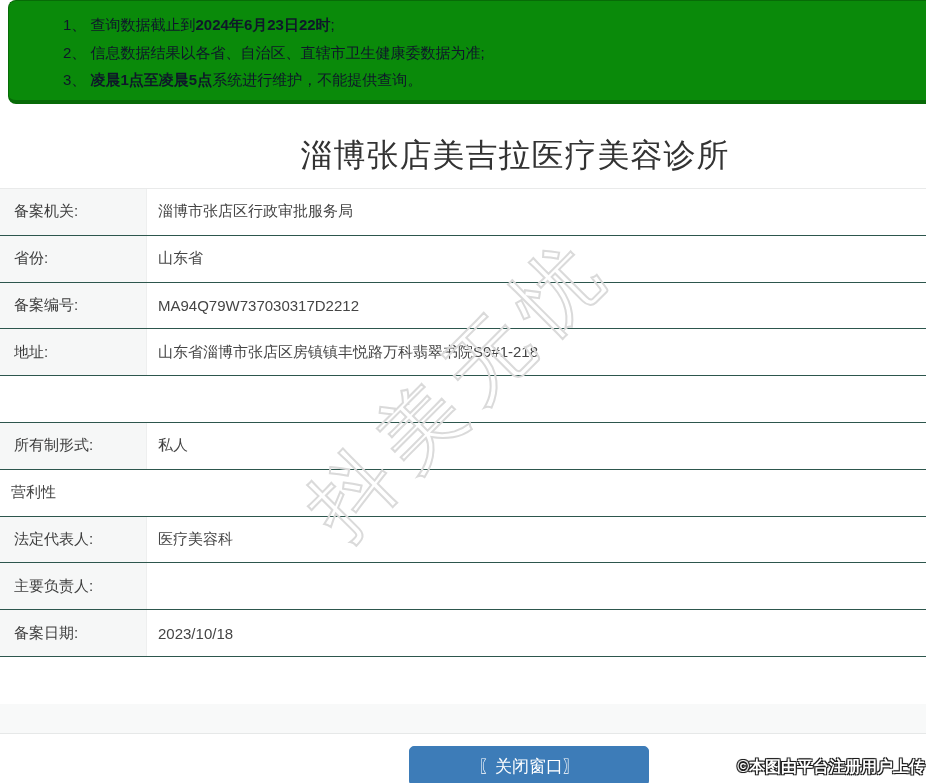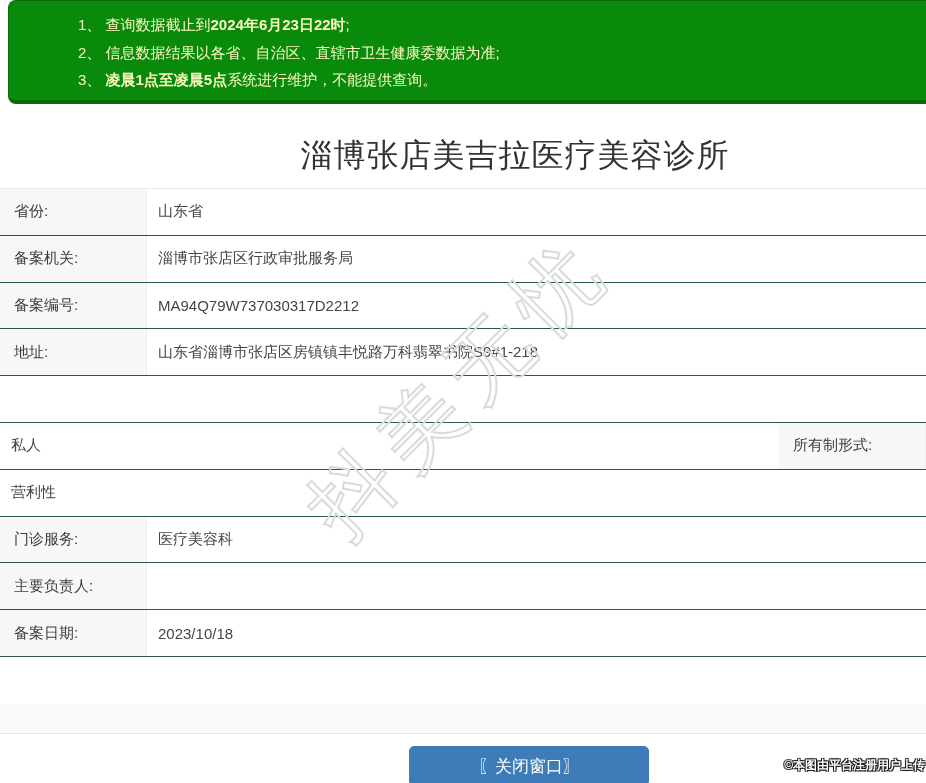--- a/index.html
+++ b/index.html
@@ -14,21 +14,21 @@
     position:absolute;top:0;left:8px;width:918px;height:104px;
     box-sizing:border-box;
     background:var(--green,#0a8a0a);
     border:1px solid var(--green-dark,#076b07);
     border-bottom-width:4px;
     border-right:none;
     border-radius:8px 0 0 8px;
     padding:10px 20px 8px 54px;
   }
   .notice-line{
-    color:#fef9c3;font-size:15px;line-height:27.5px;white-space:nowrap;margin-left:15px;
+    color:#0f172a;font-size:15px;line-height:27.5px;white-space:nowrap;
   }
   .notice-line b{font-weight:bold;}
   
   .title{
     position:absolute;top:130px;left:0;width:1030px;height:50px;
     margin:0;text-align:center;
     font-size:32px;font-weight:500;color:#333333;
     line-height:50px;letter-spacing:1px;white-space:nowrap;
   }
   
@@ -69,67 +69,67 @@
     position:absolute;top:746px;left:409px;width:240px;height:40px;
     background:var(--button-blue,#3d7cb8);
     border:1px solid var(--button-blue,#3d7cb8);
     border-radius:5px;color:#ffffff;font-size:17px;
     font-family:"Liberation Sans","DejaVu Sans",sans-serif;
     cursor:pointer;z-index:4;
   }
   
   .copyright{
     position:absolute;right:1px;top:757px;z-index:7;
-    font-size:12px;font-weight:bold;color:#ffffff;white-space:nowrap;
+    font-size:16px;font-weight:bold;color:#ffffff;white-space:nowrap;
     text-shadow:-1px -1px 0 #1a1a1a,1px -1px 0 #1a1a1a,
                 -1px  1px 0 #1a1a1a,1px  1px 0 #1a1a1a,
                  0 0 2px #1a1a1a;
   }
 </style>
 </head>
 <body>
 
 <div class="notice">
   <div id="notice-lines">
       <div class="notice-line"><span>1、 查询数据截止到</span><b>2024年6月23日22时</b><span>;</span></div>
       <div class="notice-line"><span>2、 信息数据结果以各省、自治区、直辖市卫生健康委数据为准;</span></div>
       <div class="notice-line"><span>3、 </span><b>凌晨1点至凌晨5点</b><span>系统进行维护，不能提供查询。</span></div>
     </div>
 </div>
 
 <h1 class="title">淄博张店美吉拉医疗美容诊所</h1>
 
 <div class="table" id="info-table">
     <div class="row">
+      <div class="cell label">备案机关:</div>
+      <div class="cell value">淄博市张店区行政审批服务局</div>
+    </div>
+    <div class="row">
       <div class="cell label">省份:</div>
       <div class="cell value">山东省</div>
-    </div>
-    <div class="row">
-      <div class="cell label">备案机关:</div>
-      <div class="cell value">淄博市张店区行政审批服务局</div>
     </div>
     <div class="row">
       <div class="cell label">备案编号:</div>
       <div class="cell value">MA94Q79W737030317D2212</div>
     </div>
     <div class="row">
       <div class="cell label">地址:</div>
       <div class="cell value">山东省淄博市张店区房镇镇丰悦路万科翡翠书院S9#1-218</div>
     </div>
     <div class="row">
     </div>
     <div class="row">
+      <div class="cell label">所有制形式:</div>
       <div class="cell value">私人</div>
-      <div class="cell label">所有制形式:</div>
     </div>
     <div class="row">
       <div class="cell value">营利性</div>
     </div>
     <div class="row">
-      <div class="cell label">门诊服务:</div>
+      <div class="cell label">法定代表人:</div>
       <div class="cell value">医疗美容科</div>
     </div>
     <div class="row">
       <div class="cell label">主要负责人:</div>
     </div>
     <div class="row">
       <div class="cell label">备案日期:</div>
       <div class="cell value">2023/10/18</div>
     </div>
   </div>

